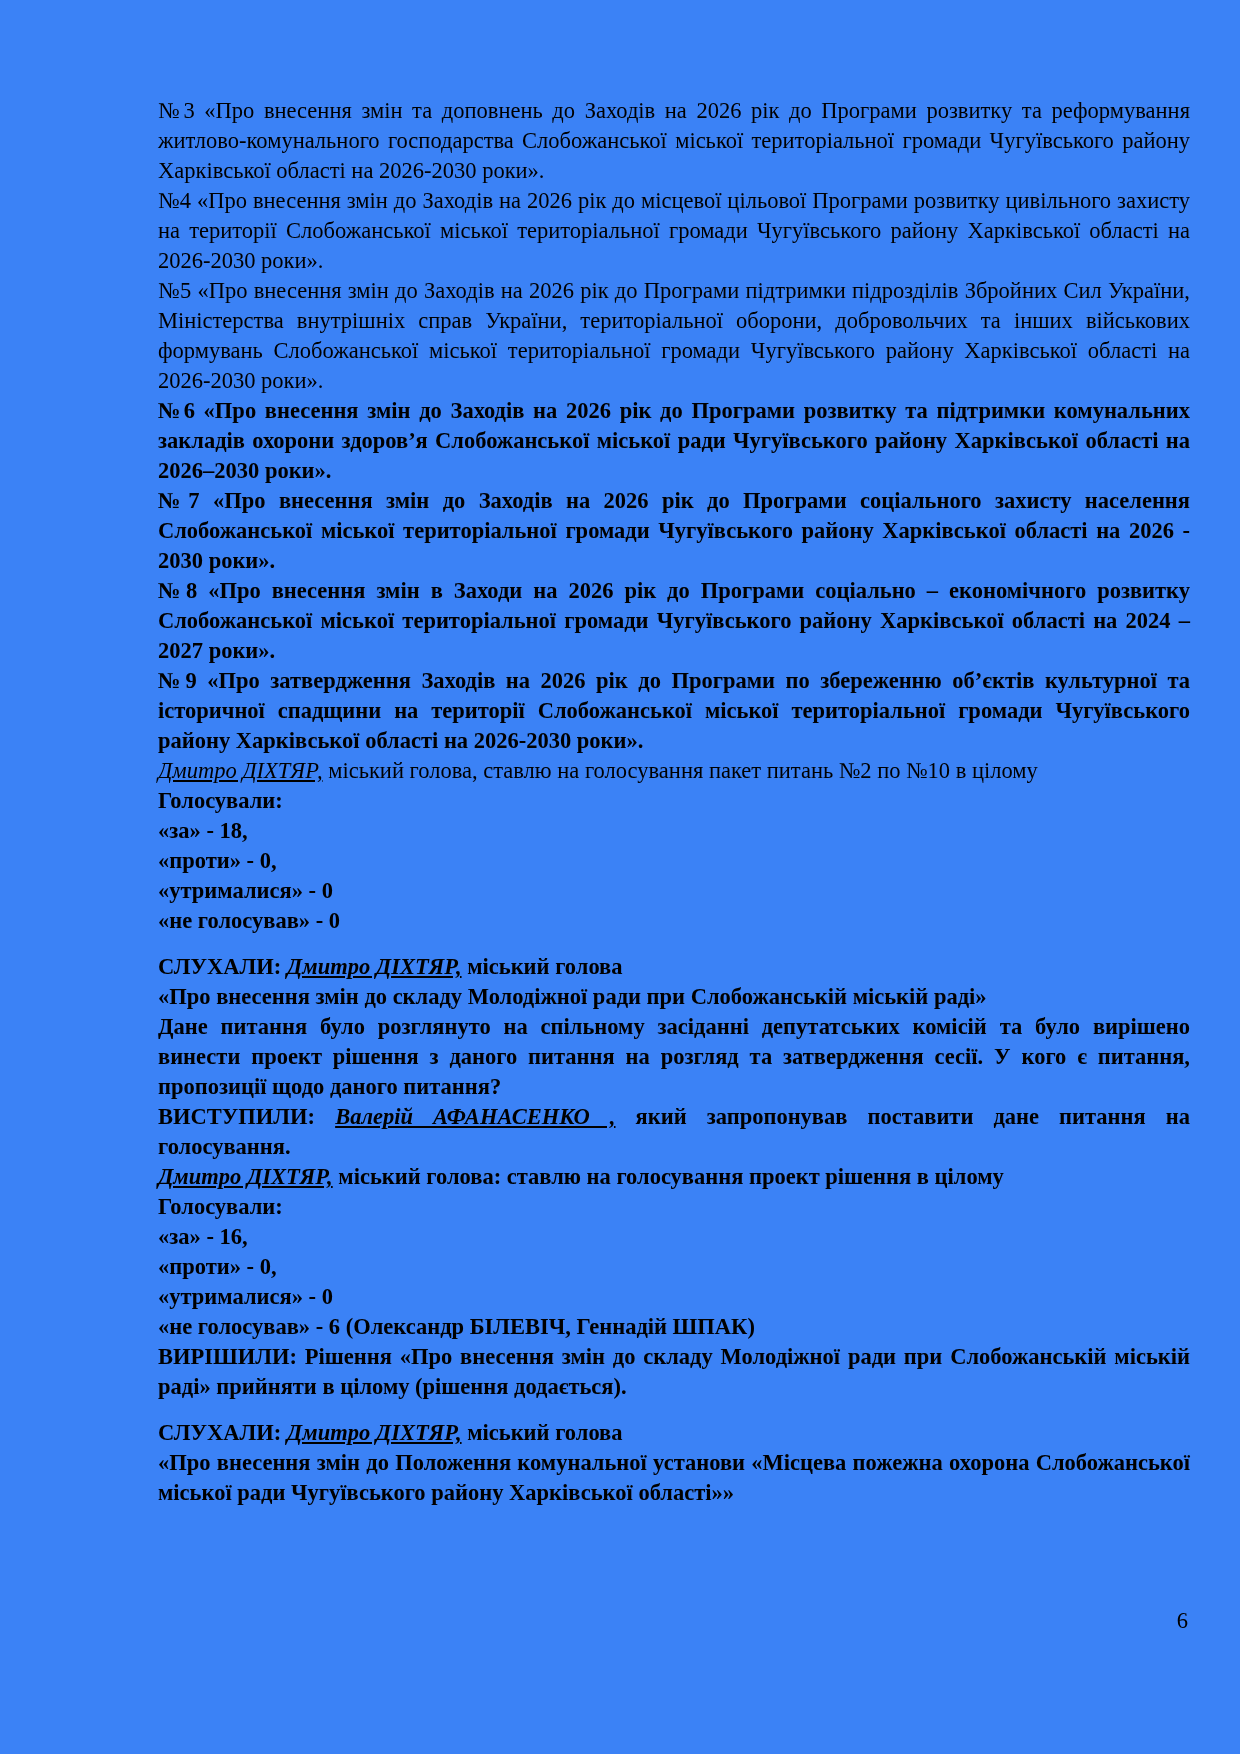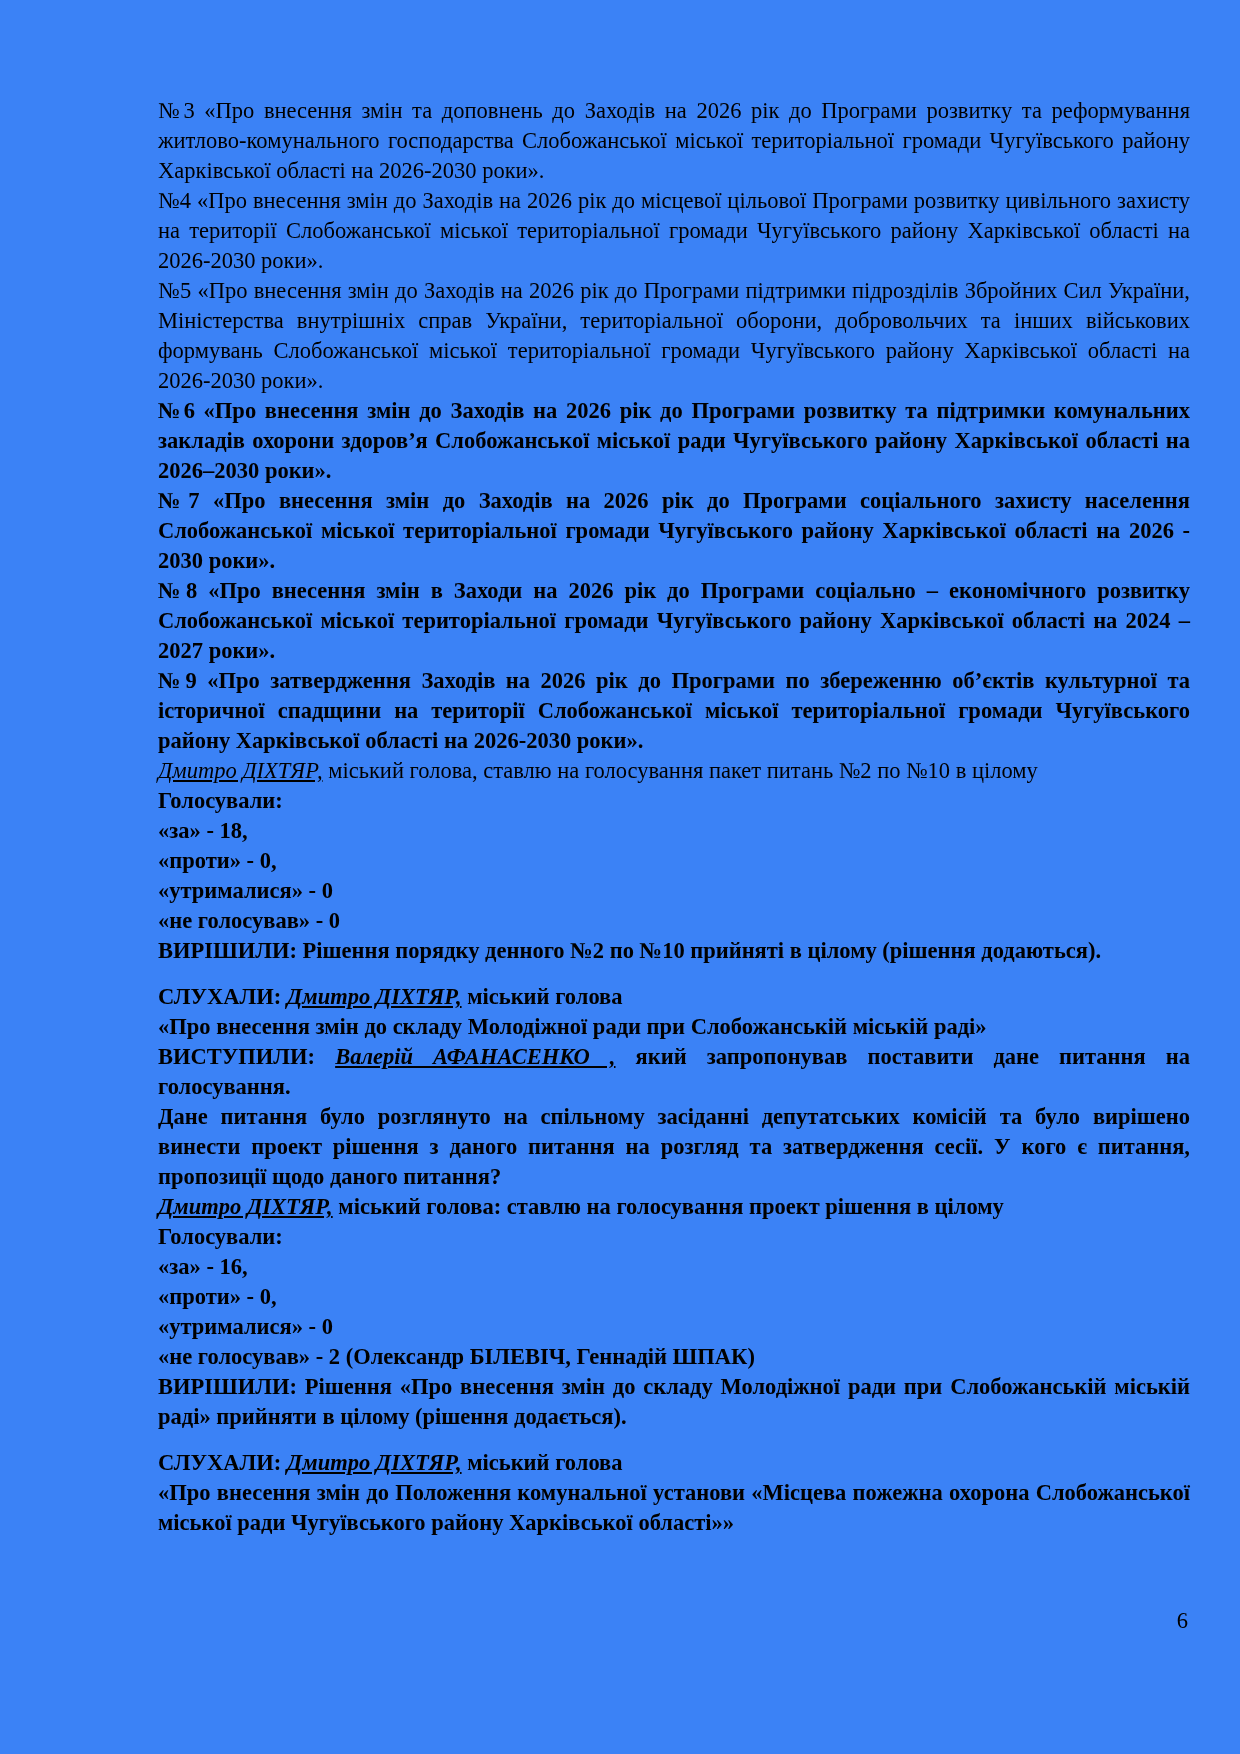--- a/index.html
+++ b/index.html
@@ -58,29 +58,28 @@
       <p><span class="run bold">№6 «Про внесення змін до Заходів на 2026 рік до Програми розвитку та підтримки комунальних закладів охорони здоров’я Слобожанської міської ради Чугуївського району Харківської області на 2026–2030 роки».</span></p>
       <p><span class="run bold">№7 «Про внесення змін до Заходів на 2026 рік до Програми соціального захисту населення Слобожанської міської територіальної громади Чугуївського району Харківської області на 2026 - 2030 роки».</span></p>
       <p><span class="run bold">№8 «Про  внесення змін в Заходи на 2026 рік до Програми соціально – економічного розвитку Слобожанської міської територіальної громади Чугуївського району Харківської області на 2024 – 2027 роки».</span></p>
       <p><span class="run bold">№9 «Про затвердження Заходів на 2026 рік до Програми по збереженню об’єктів культурної та історичної спадщини на території Слобожанської  міської територіальної громади Чугуївського району Харківської області на 2026-2030 роки».</span></p>
       <p><span class="run italic-underline">Дмитро ДІХТЯР,</span><span class="run regular"> міський голова, ставлю на голосування пакет питань №2 по №10 в цілому</span></p>
       <p><span class="run bold">Голосували:</span></p>
       <p><span class="run bold">«за» - 18,</span></p>
       <p><span class="run bold">«проти» - 0,</span></p>
       <p><span class="run bold">«утрималися» - 0</span></p>
       <p><span class="run bold">«не голосував» - 0</span></p>
-      <p><span class="run bold">ВИРІШИЛИ:</span><span class="run bold"> Рішення порядку денного №2 по №10 прийняті  в цілому (рішення додаються).</span></p>
       <p class="gap-before"><span class="run bold">СЛУХАЛИ: </span><span class="run bold-italic-underline">Дмитро ДІХТЯР,</span><span class="run bold"> міський голова</span></p>
       <p><span class="run bold">«Про внесення змін до складу Молодіжної ради при Слобожанській міській раді»</span></p>
+      <p><span class="run bold">Дане питання було розглянуто на спільному засіданні депутатських комісій та було вирішено винести проект рішення з даного питання на розгляд та затвердження сесії. У кого є питання, пропозиції щодо даного питання?</span></p>
       <p><span class="run bold">ВИСТУПИЛИ: </span><span class="run bold-italic-underline">Валерій АФАНАСЕНКО ,</span><span class="run bold"> який запропонував поставити дане питання  на голосування.</span></p>
-      <p><span class="run bold">Дане питання було розглянуто на спільному засіданні депутатських комісій та було вирішено винести проект рішення з даного питання на розгляд та затвердження сесії. У кого є питання, пропозиції щодо даного питання?</span></p>
       <p><span class="run bold-italic-underline">Дмитро ДІХТЯР,</span><span class="run bold"> міський голова: ставлю на голосування проект рішення в цілому</span></p>
       <p><span class="run bold">Голосували:</span></p>
       <p><span class="run bold">«за» - 16,</span></p>
       <p><span class="run bold">«проти» - 0,</span></p>
       <p><span class="run bold">«утрималися» - 0</span></p>
-      <p><span class="run bold">«не голосував» - 2 (</span><span class="run bold-italic">Олександр БІЛЕВІЧ, Геннадій ШПАК</span><span class="run bold">)</span></p>
+      <p><span class="run bold">«не голосував» - 6 (</span><span class="run bold-italic">Олександр БІЛЕВІЧ, Геннадій ШПАК</span><span class="run bold">)</span></p>
       <p><span class="run bold">ВИРІШИЛИ:</span><span class="run bold"> Рішення «Про внесення змін до складу Молодіжної ради при Слобожанській міській раді» прийняти  в цілому (рішення додається).</span></p>
       <p class="gap-before"><span class="run bold">СЛУХАЛИ: </span><span class="run bold-italic-underline">Дмитро ДІХТЯР,</span><span class="run bold"> міський голова</span></p>
       <p><span class="run bold">«Про внесення змін до Положення комунальної установи «Місцева пожежна охорона Слобожанської міської ради Чугуївського району Харківської області»»</span></p>
     </main>
   <div class="page-number">6</div>
 </div>
 
 </body></html>

